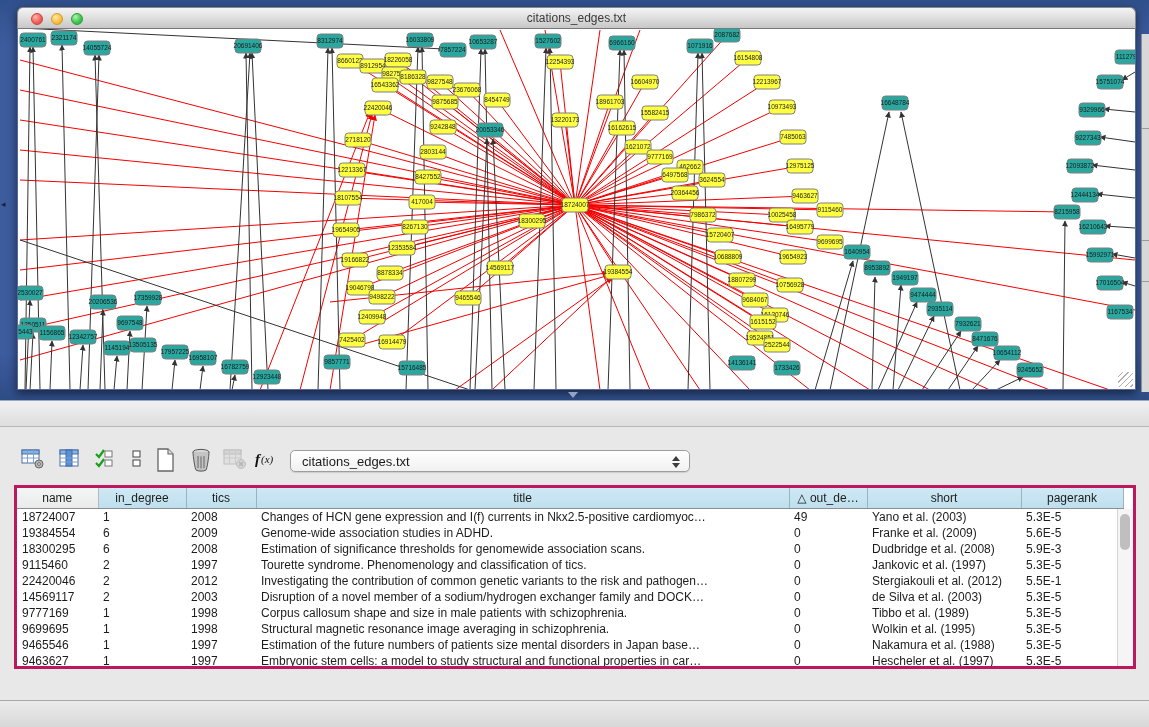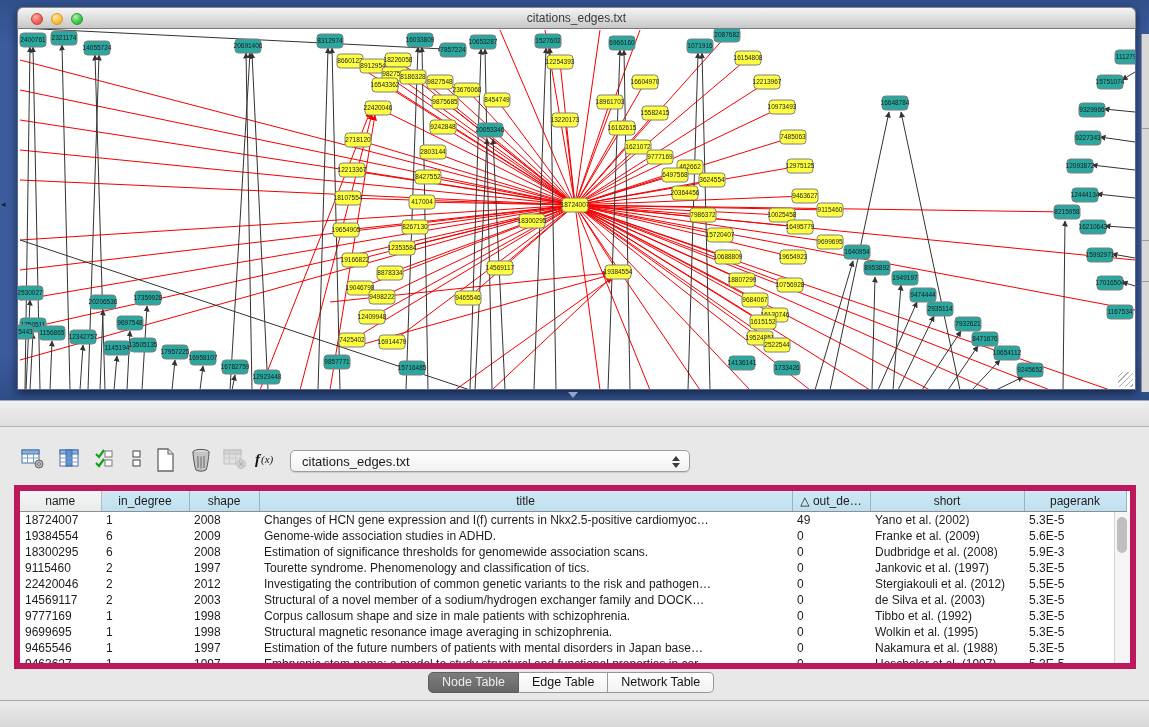--- a/index.html
+++ b/index.html
@@ -41,21 +41,21 @@
   .combo{position:absolute;left:290px;top:450px;width:400px;height:22px;box-sizing:border-box;
          background:linear-gradient(180deg,#ffffff,#f1f1f1);border:1px solid #9d9d9d;border-radius:5px;
          box-shadow:0 1px 1px rgba(0,0,0,.12);}
   .combo-text{position:absolute;left:11px;top:3px;font-size:13px;color:#1b1b1b;}
   .combo-arrows{position:absolute;right:9px;top:4px;width:9px;height:14px;}
   .combo-arrows .up{position:absolute;left:1px;top:1px;width:0;height:0;border-left:4px solid transparent;border-right:4px solid transparent;border-bottom:5px solid #3c3c3c;}
   .combo-arrows .dn{position:absolute;left:1px;bottom:1px;width:0;height:0;border-left:4px solid transparent;border-right:4px solid transparent;border-top:5px solid #3c3c3c;}
 
   
   .tablewrap{position:absolute;left:14px;top:485px;width:1122px;height:184px;box-sizing:border-box;
-             background:#fff;border:6px solid #be185d;overflow:hidden;}
+             background:#fff;border:3px solid #be185d;overflow:hidden;}
   table.tbl{border-collapse:collapse;table-layout:fixed;width:1106px;}
   table.tbl th{background:linear-gradient(180deg,#cfe8f4,#bedfee);border-right:1px solid #98b4c2;border-bottom:1px solid #8e8e8e;
                font-weight:normal;font-size:12px;color:#1c1c1c;height:20px;padding:0 3px;overflow:hidden;white-space:nowrap;}
   table.tbl th.plain{background:linear-gradient(180deg,#f4f5f5,#e9ebeb);border-right:1px solid #b9b9b9;}
   table.tbl td{font-size:12px;color:#1c1c1c;height:16px;line-height:16px;padding:0 5px;
                white-space:nowrap;overflow:hidden;}
   .vscroll{position:absolute;right:0;top:21px;bottom:0;width:15px;background:#f5f5f5;border-left:1px solid #d4d4d4;}
   .vthumb{position:absolute;left:2px;top:5px;width:10px;height:36px;border-radius:6px;background:#bfbfbf;}
 
   
@@ -819,35 +819,35 @@
           <col style="width: 70px;">
           <col style="width: 533px;">
           <col style="width: 78px;">
           <col style="width: 154px;">
           <col style="width: 102px;">
         </colgroup>
       <thead>
           <tr id="tbl-head">
             <th class="plain">name</th>
             <th>in_degree</th>
-            <th>shape</th>
+            <th>tics</th>
             <th>title</th>
             <th>△ out_de…</th>
             <th>short</th>
             <th>pagerank</th>
           </tr>
         </thead>
       <tbody id="tbl-body">
           <tr>
             <td>18724007</td>
             <td>1</td>
             <td>2008</td>
             <td>Changes of HCN gene expression and I(f) currents in Nkx2.5-positive cardiomyoc…</td>
             <td>49</td>
-            <td>Yano et al. (2002)</td>
+            <td>Yano et al. (2003)</td>
             <td>5.3E-5</td>
           </tr>
           <tr>
             <td>19384554</td>
             <td>6</td>
             <td>2009</td>
             <td>Genome-wide association studies in ADHD.</td>
             <td>0</td>
             <td>Franke et al. (2009)</td>
             <td>5.6E-5</td>
@@ -870,78 +870,73 @@
             <td>Jankovic et al. (1997)</td>
             <td>5.3E-5</td>
           </tr>
           <tr>
             <td>22420046</td>
             <td>2</td>
             <td>2012</td>
             <td>Investigating the contribution of common genetic variants to the risk and pathogen…</td>
             <td>0</td>
             <td>Stergiakouli et al. (2012)</td>
-            <td>5.5E-5</td>
+            <td>5.5E-1</td>
           </tr>
           <tr>
             <td>14569117</td>
             <td>2</td>
             <td>2003</td>
-            <td>Structural of a novel member of a sodium/hydrogen exchanger family and DOCK…</td>
+            <td>Disruption of a novel member of a sodium/hydrogen exchanger family and DOCK…</td>
             <td>0</td>
             <td>de Silva et al. (2003)</td>
             <td>5.3E-5</td>
           </tr>
           <tr>
             <td>9777169</td>
             <td>1</td>
             <td>1998</td>
             <td>Corpus callosum shape and size in male patients with schizophrenia.</td>
             <td>0</td>
-            <td>Tibbo et al. (1992)</td>
+            <td>Tibbo et al. (1989)</td>
             <td>5.3E-5</td>
           </tr>
           <tr>
             <td>9699695</td>
             <td>1</td>
             <td>1998</td>
             <td>Structural magnetic resonance image averaging in schizophrenia.</td>
             <td>0</td>
             <td>Wolkin et al. (1995)</td>
             <td>5.3E-5</td>
           </tr>
           <tr>
             <td>9465546</td>
             <td>1</td>
             <td>1997</td>
-            <td>Estimation of the future numbers of patients with mental disorders in Japan base…</td>
+            <td>Estimation of the future numbers of patients size mental disorders in Japan base…</td>
             <td>0</td>
             <td>Nakamura et al. (1988)</td>
             <td>5.3E-5</td>
           </tr>
           <tr>
             <td>9463627</td>
             <td>1</td>
             <td>1997</td>
-            <td>Embryonic stem name: a model to study structural and functional properties in car…</td>
+            <td>Embryonic stem cells: a model to study structural and functional properties in car…</td>
             <td>0</td>
             <td>Hescheler et al. (1997)</td>
             <td>5.3E-5</td>
           </tr>
         </tbody>
     </table>
     <div class="vscroll">
       <div class="vthumb"></div>
     </div>
   </div>
 
-  <div class="tabsrow" id="tabsrow">
-      <button class="seg selected">Node Table</button>
-      <button class="seg">Edge Table</button>
-      <button class="seg">Network Table</button>
-    </div>
 
   <div class="statusbar">
     
     
   </div>
 
 </div>
 
 </body></html>

